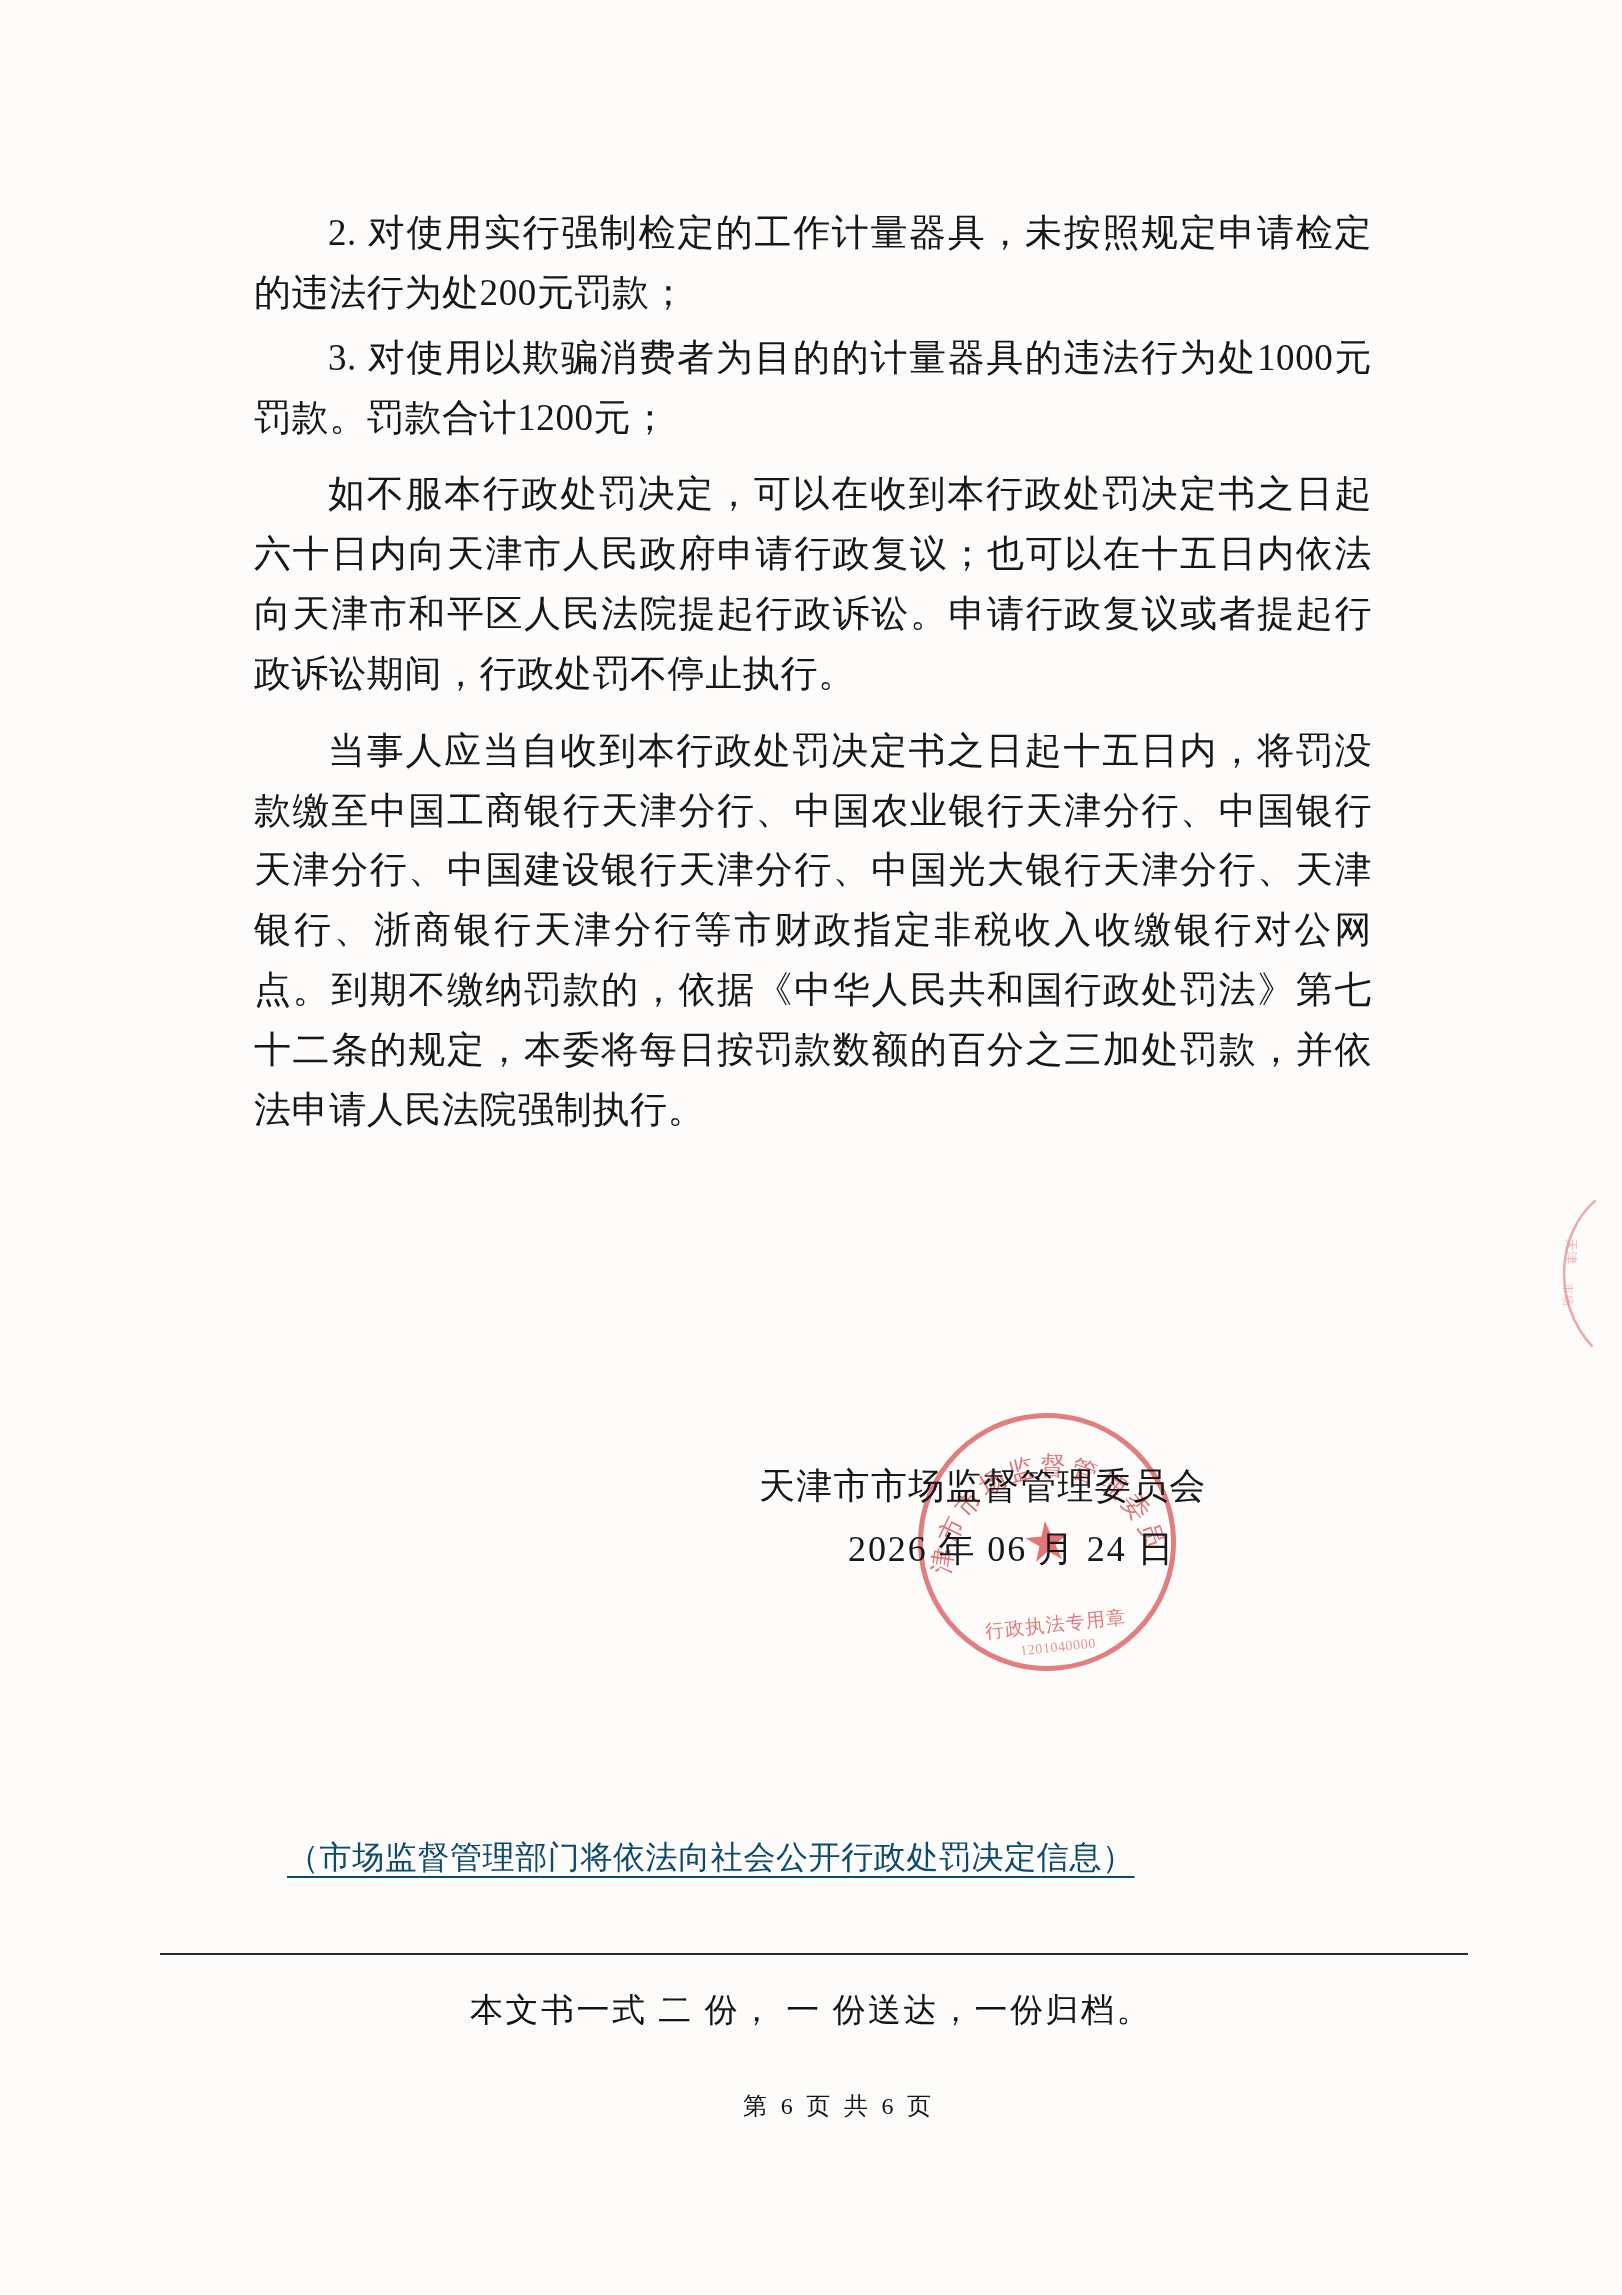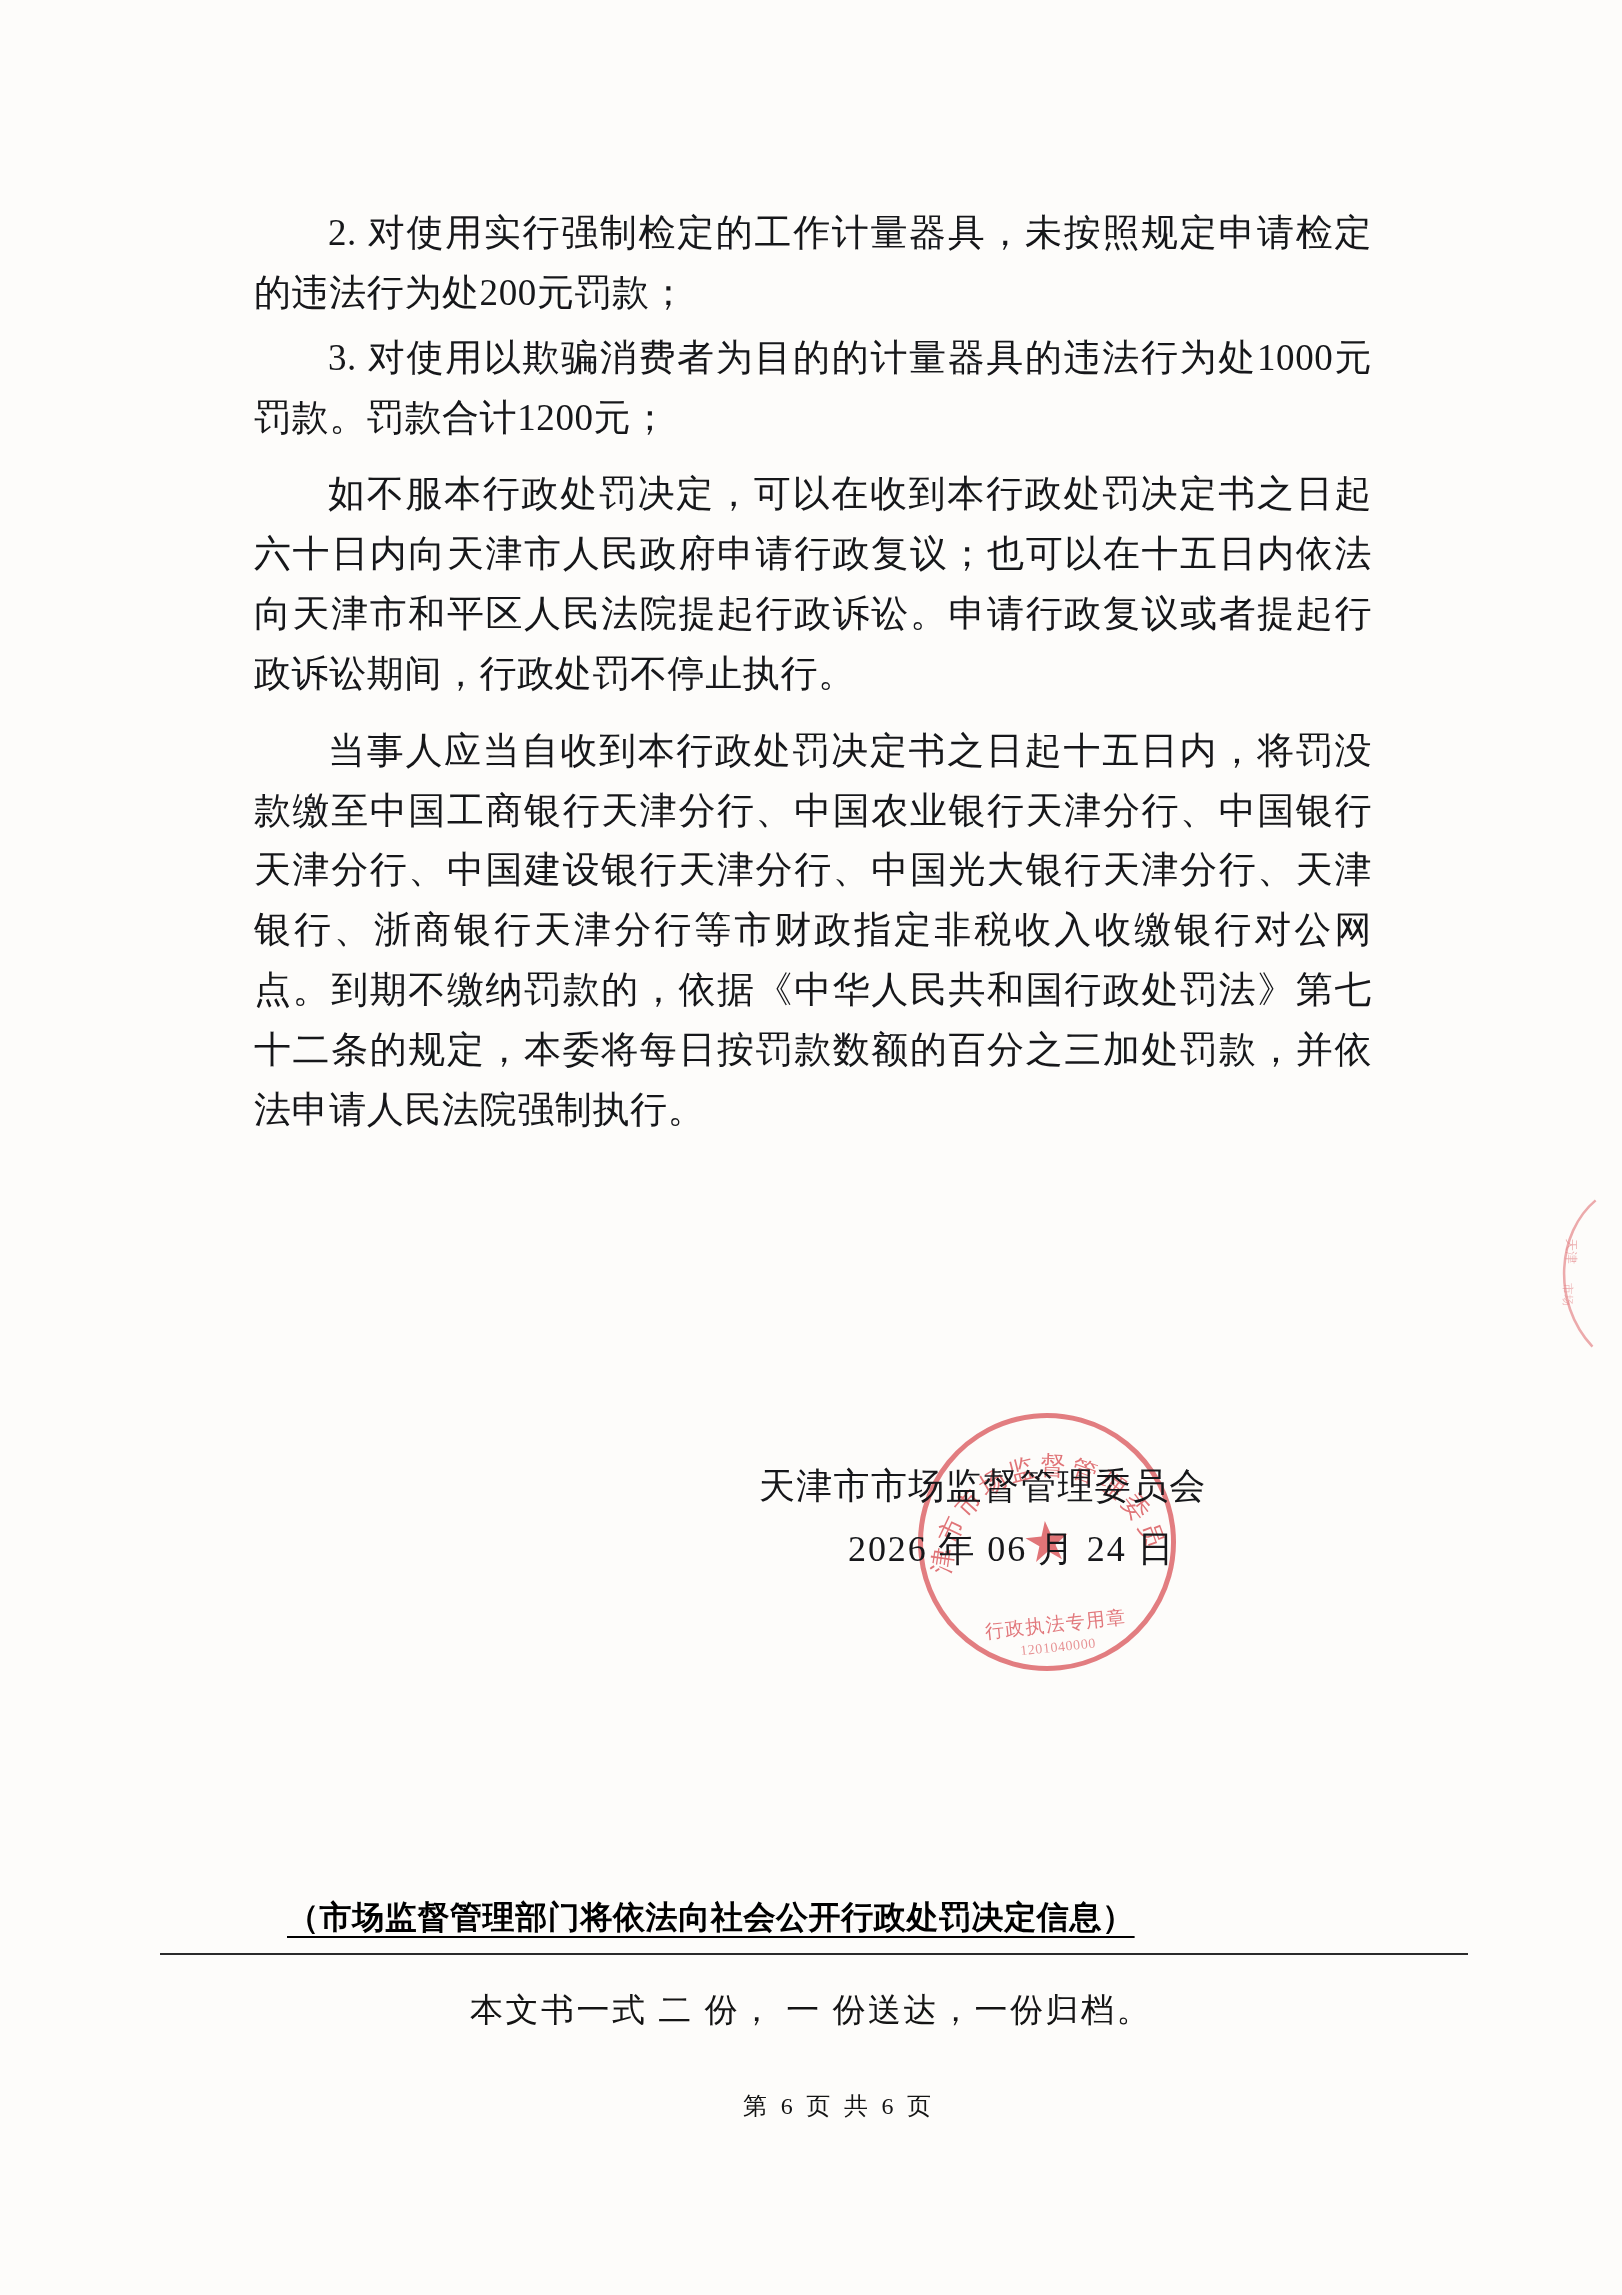--- a/index.html
+++ b/index.html
@@ -122,26 +122,26 @@
     right: 20.3px;
     top: 1194px;
     width: 70px;
     height: 159px;
     pointer-events: none;
     opacity: 0.55;
   }
   .footer-note {
     position: absolute;
     left: 287px;
-    top: 1896px;
+    top: 1836px;
     width: 1042px;
     font-size: 32px;
-    font-weight: bold;
+    font-weight: normal;
     letter-spacing: 0.6px;
-    color: #000000;
+    color: #0c4a6e;
     text-decoration: underline;
     text-underline-offset: 7.6px;
     text-decoration-thickness: 1.9px;
   }
   .divider {
     position: absolute;
     left: 160px;
     top: 1953px;
     width: 1308px;
     height: 1.9px;

